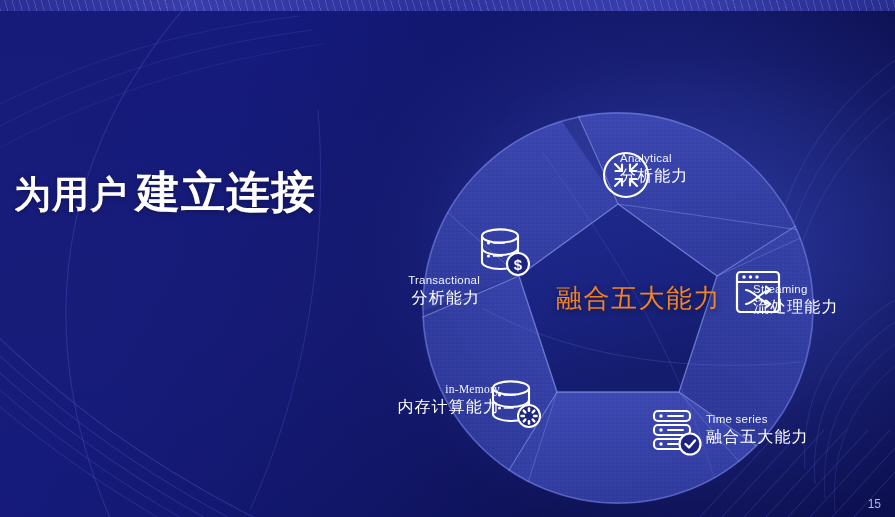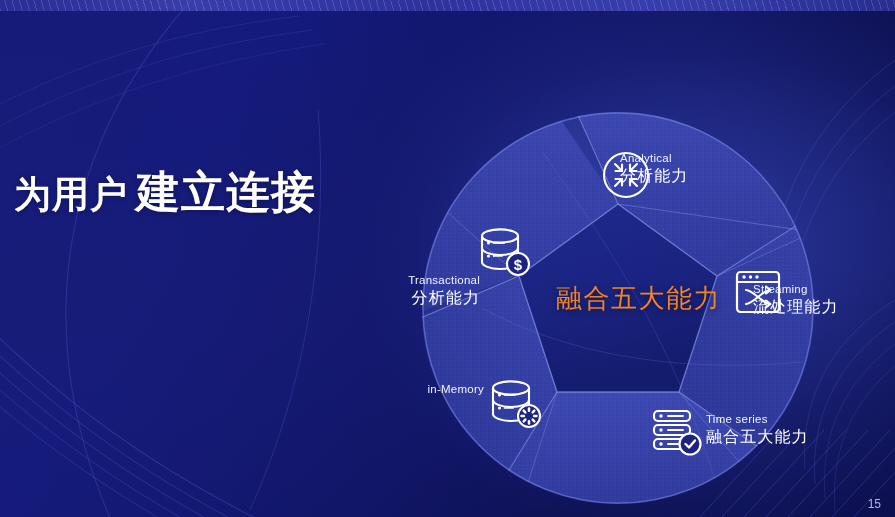--- a/index.html
+++ b/index.html
@@ -67,21 +67,21 @@
   }
   .cap .zh{
     font-size:16px; font-weight:400; letter-spacing:1.1px;
     color:#ffffff; display:block; margin-top:2px;
   }
   .cap.right-al{ text-align:right; }
 
   #cap-analytical   { left:620px; top:152px; }
   #cap-streaming    { left:753px; top:269px;margin-top:14px; }
   #cap-timeseries   { left:706px; top:413px; }
-  #cap-inmemory     { left:376px; top:383px; width:108px; }
+  #cap-inmemory     { left:392px; top:383px; width:108px;font-family:Liberation Serif, serif; }
   #cap-transactional{ left:372px; top:230px; width:108px;margin-top:44px; }
 
   .cap-icon{ position:absolute; }
   #icon-analytical   { left:601px; top:150px; }
   #icon-streaming    { left:733px; top:268px; }
   #icon-timeseries   { left:650px; top:406px; }
   #icon-inmemory     { left:489px; top:378px; }
   #icon-transactional{ left:478px; top:226px; }
 
   
@@ -346,20 +346,21 @@
     <span class="zh">流处理能力</span>
   </div>
 
   <div class="cap" id="cap-timeseries">
     <span class="en">Time series</span>
     <span class="zh">融合五大能力</span>
   </div>
 
   <div class="cap right-al" id="cap-inmemory">
     <span class="en">in-Memory</span>
+    <span class="zh">内存计算能力</span>
   </div>
 
   <div class="cap right-al" id="cap-transactional">
     <span class="en">Transactional</span>
     <span class="zh">分析能力</span>
   </div>
 
   <div class="center-label">融合五大能力</div>
 
   <div class="slide-no">15</div>

